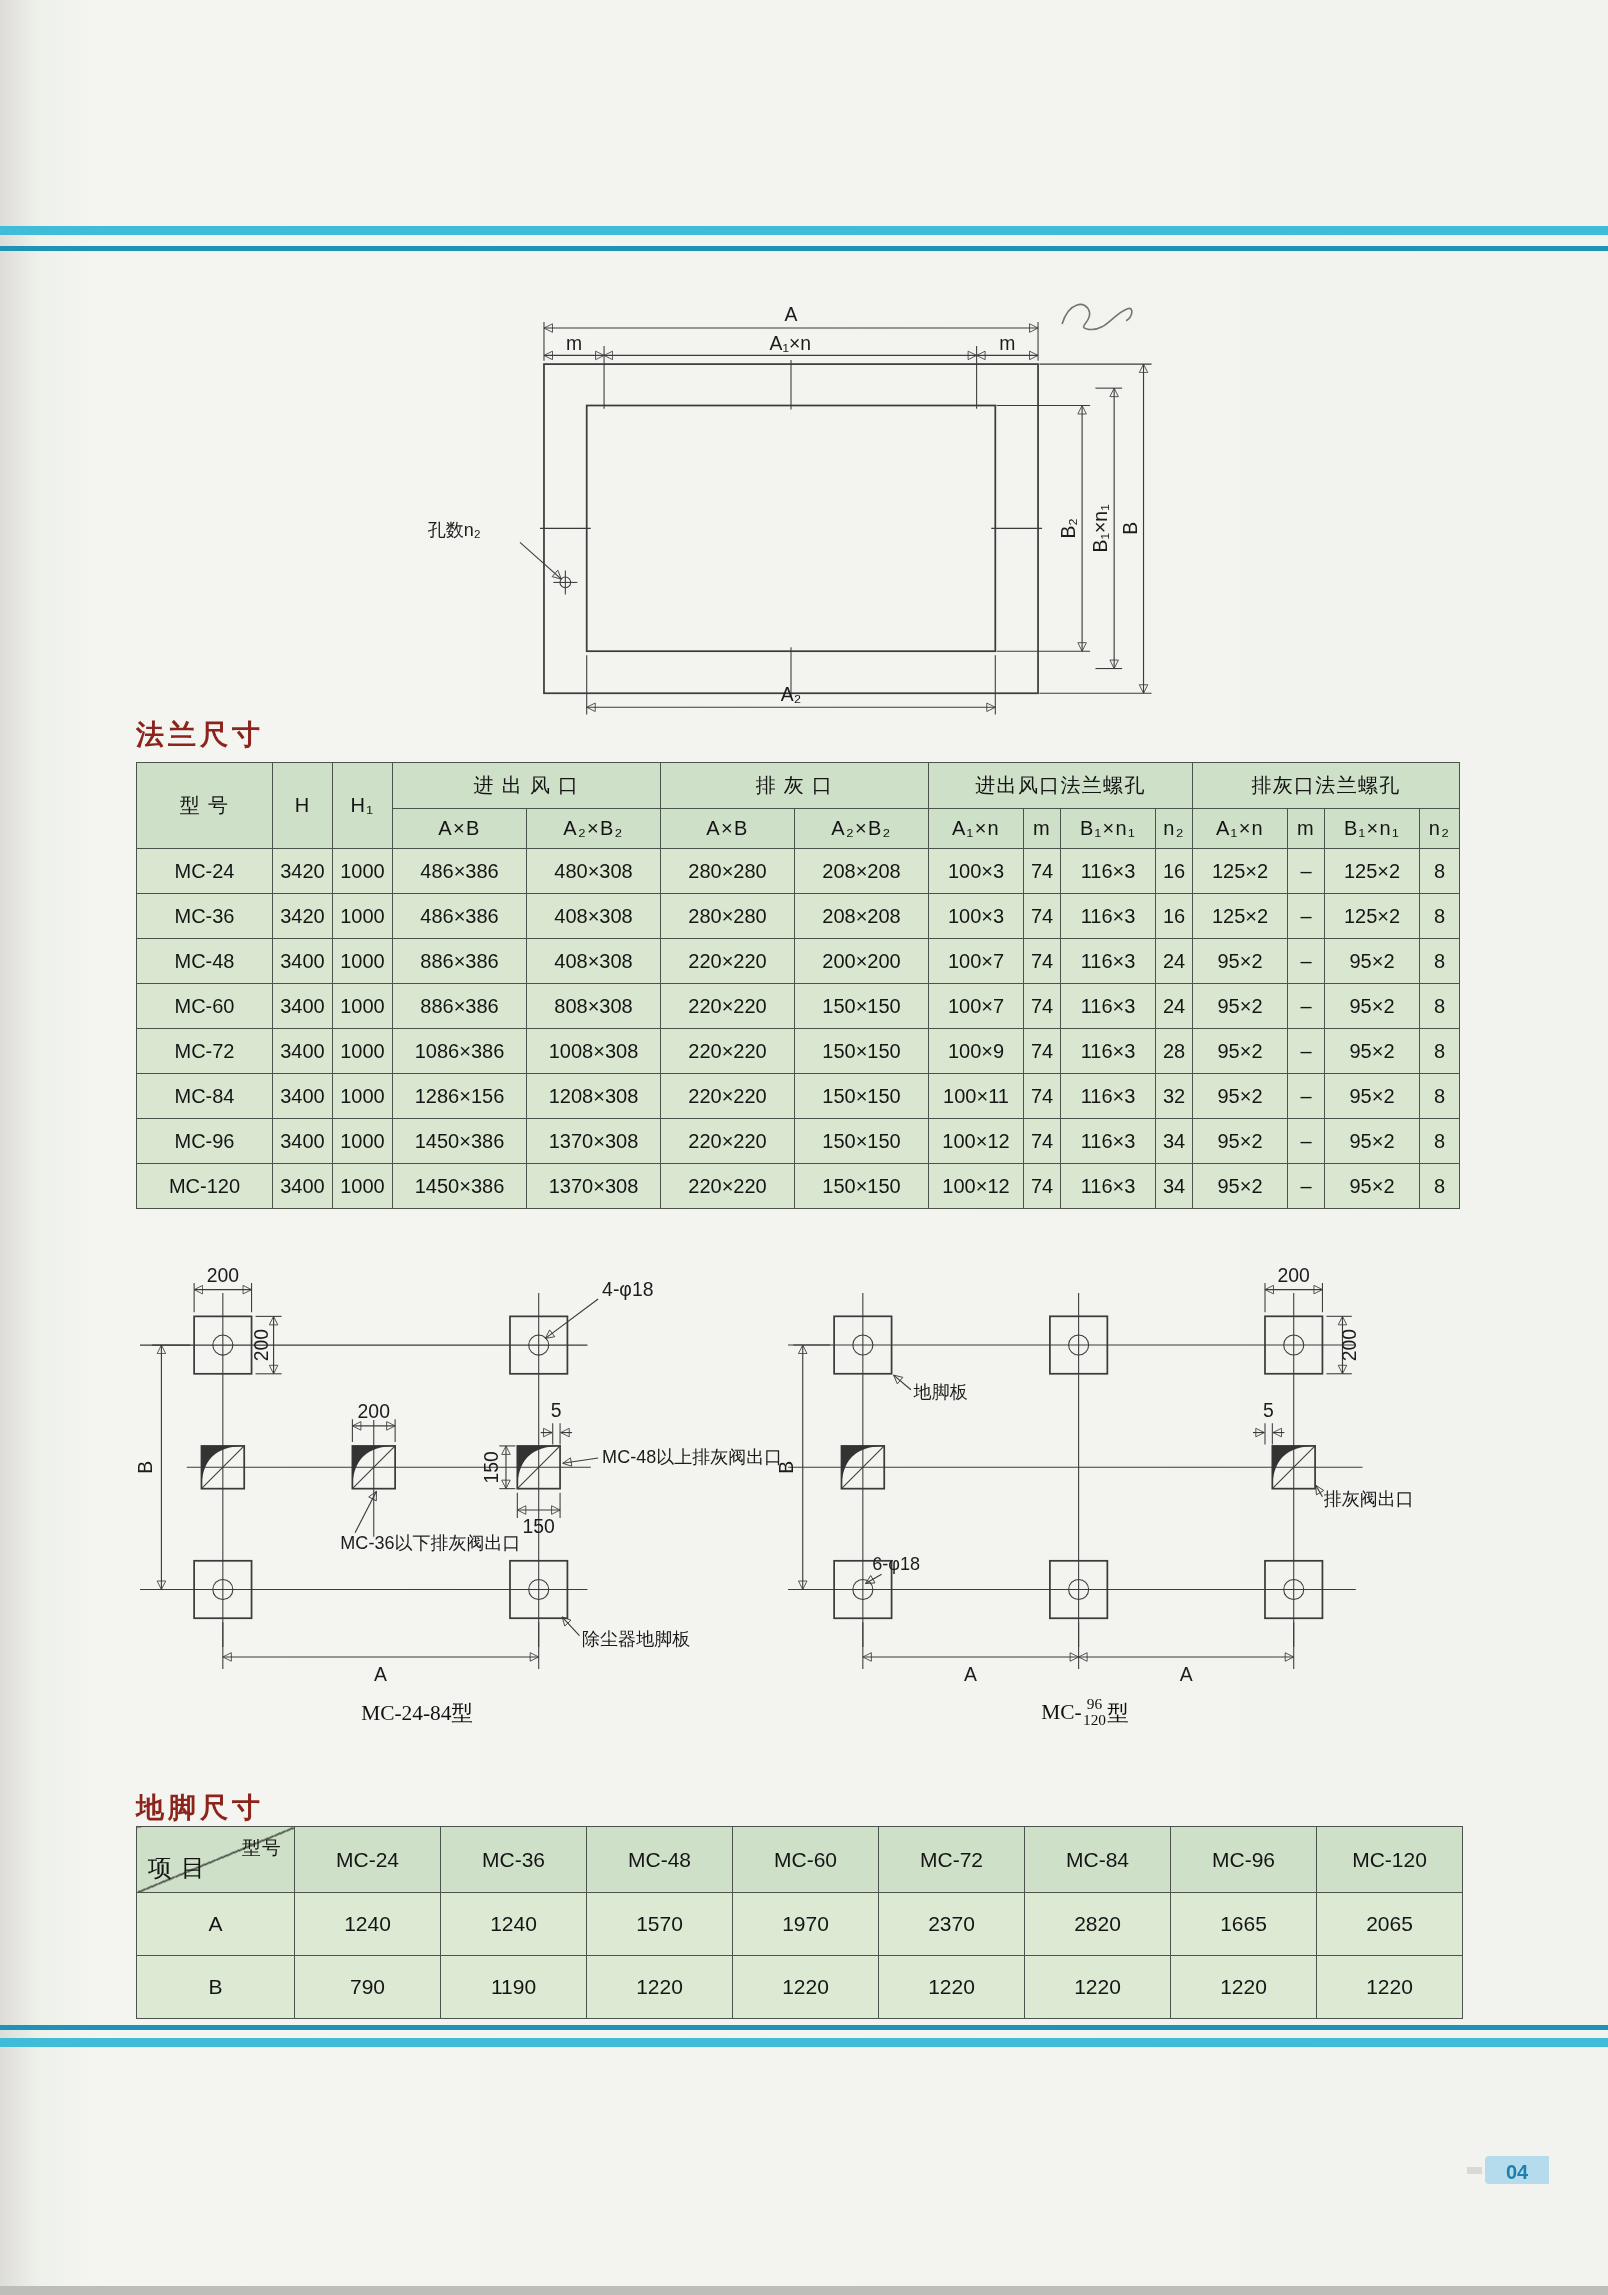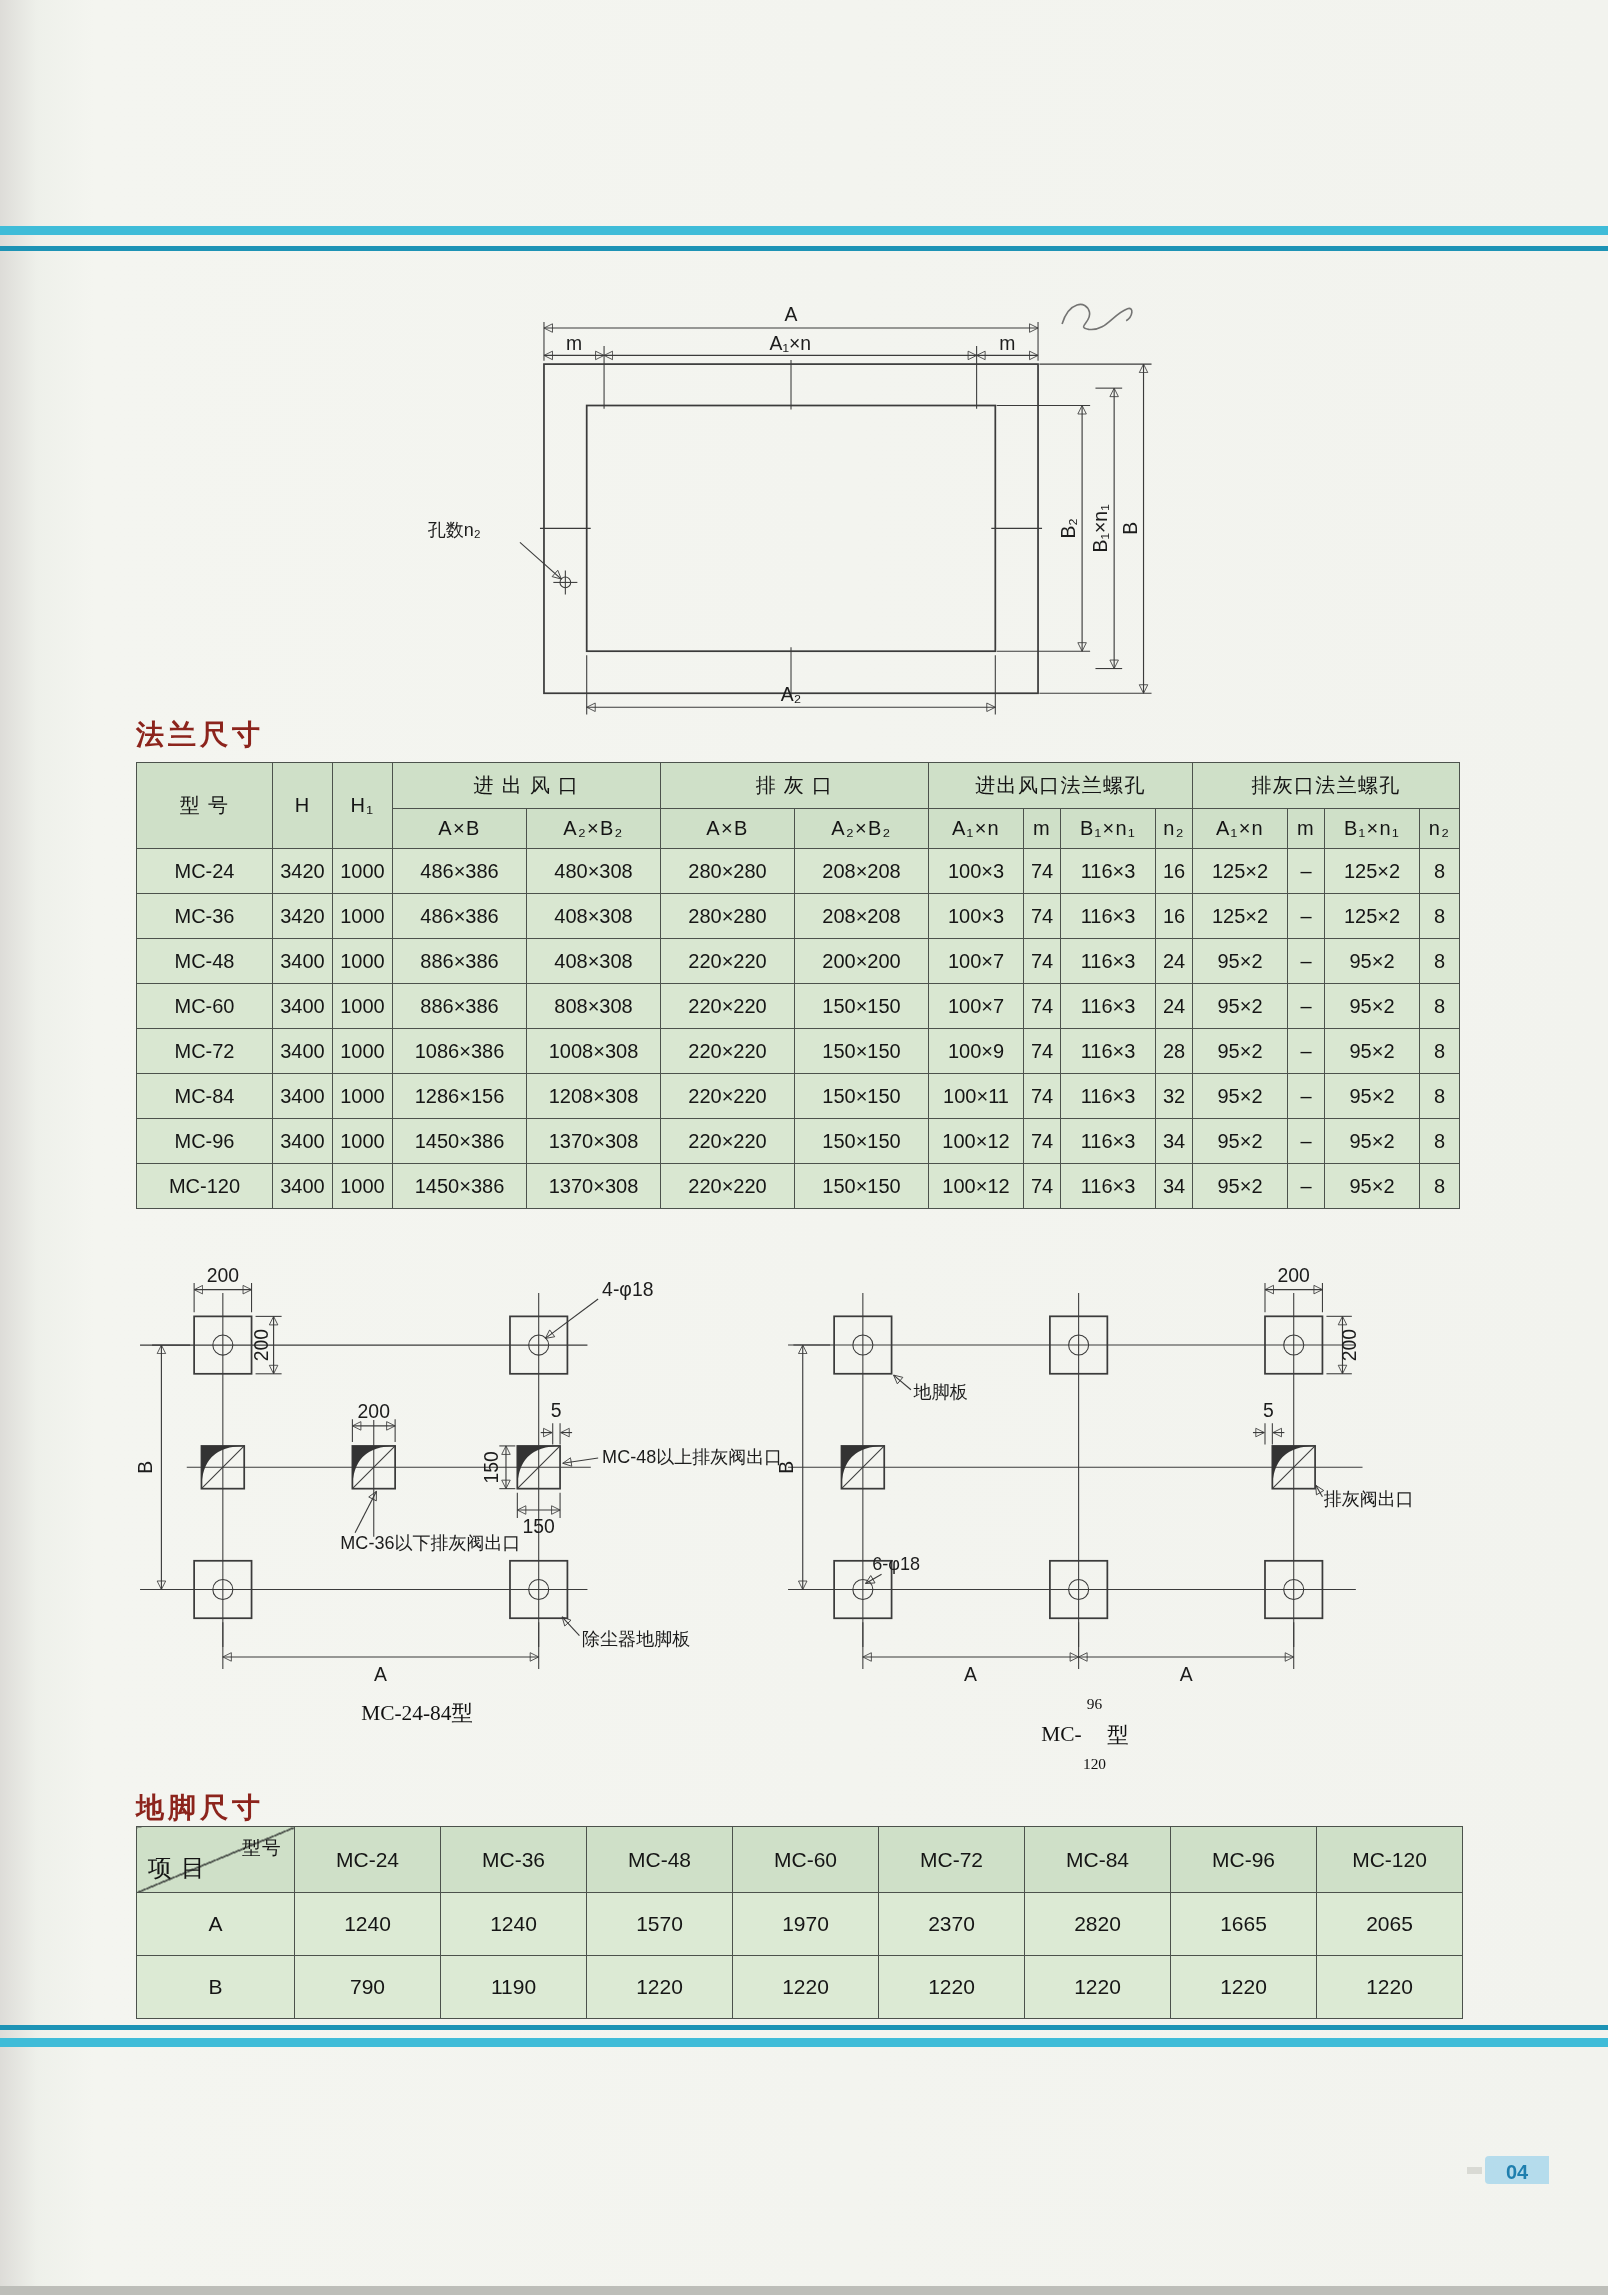--- a/index.html
+++ b/index.html
@@ -51,21 +51,21 @@
   svg.drawing { position:absolute; overflow:visible; }
   svg.drawing line, svg.drawing rect, svg.drawing path, svg.drawing circle { stroke:#3b3b3b; fill:none; }
   svg.drawing .outline { stroke-width:2.6px; }
   svg.drawing .thin { stroke-width:1.6px; }
   svg.drawing .dim  { stroke-width:1.7px; }
   svg.drawing text { fill:#1c1c1c; font-size:29px; stroke:none; }
   svg.drawing text.cjk { font-size:27px; }
   svg.drawing .solid { fill:#333; stroke:none; }
 
   .caption { position:absolute; font-size:21.4px; color:#111; font-family:"Liberation Serif","DejaVu Serif",serif; }
-  .caption-stack { display:inline-flex; flex-direction:column; align-items:center; font-size:15.4px; line-height:1.05; vertical-align:middle; margin:0 1.3px;gap:44px; }
+  .caption-stack { display:inline-flex; flex-direction:column; align-items:center; font-size:15.4px; line-height:1.05; vertical-align:middle; margin:0 1.3px; }
   .caption-row { display:flex; align-items:center; justify-content:center; }
 
   .page-num {
     position:absolute; left:1485px; top:2156px; width:64px; height:28px;
     background:#b5dcec; border-radius:4px 0 0 4px; display:flex; align-items:flex-end; justify-content:center;
     font-size:20px; font-weight:bold; color:#1f7fae;
   }
   .page-num-tick { position:absolute; left:1467px; top:2167px; width:14.7px; height:6.7px; background:#d9dad4; }
 </style>
 </head>

